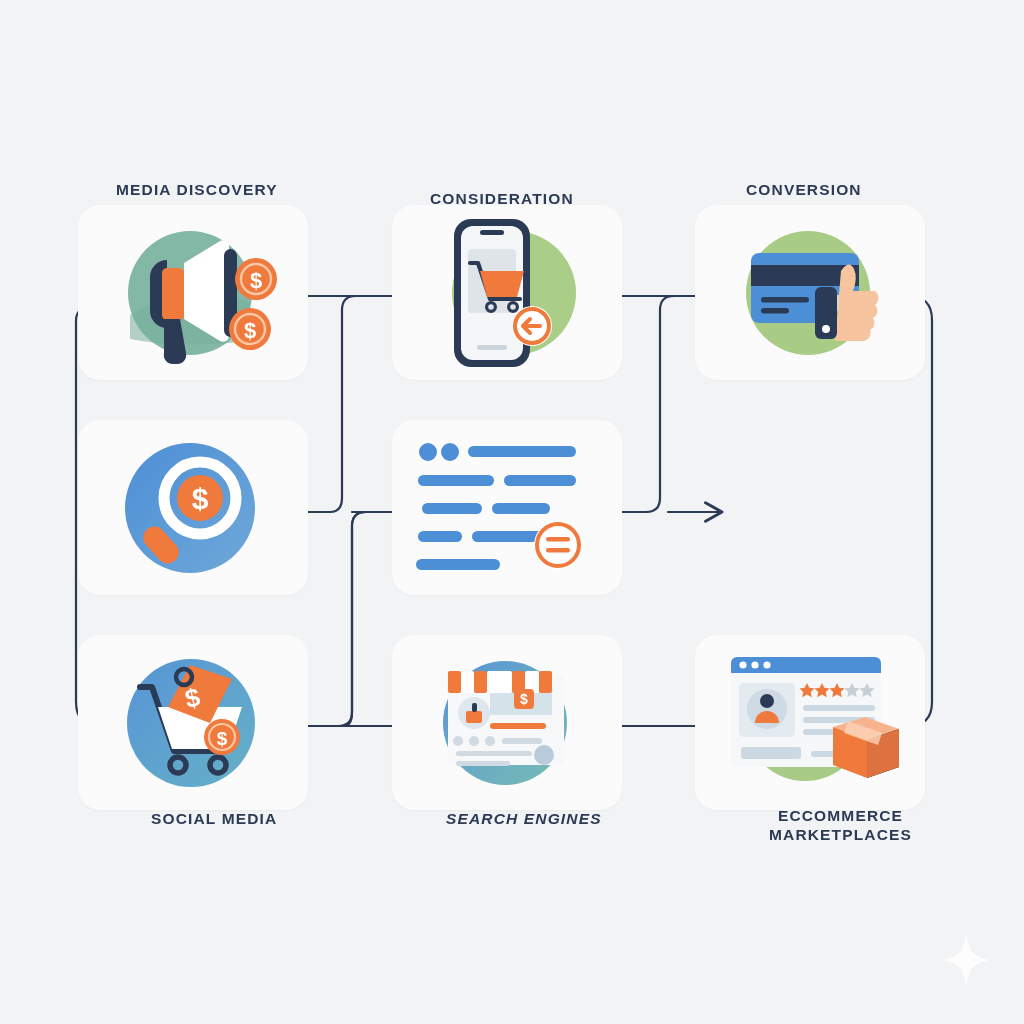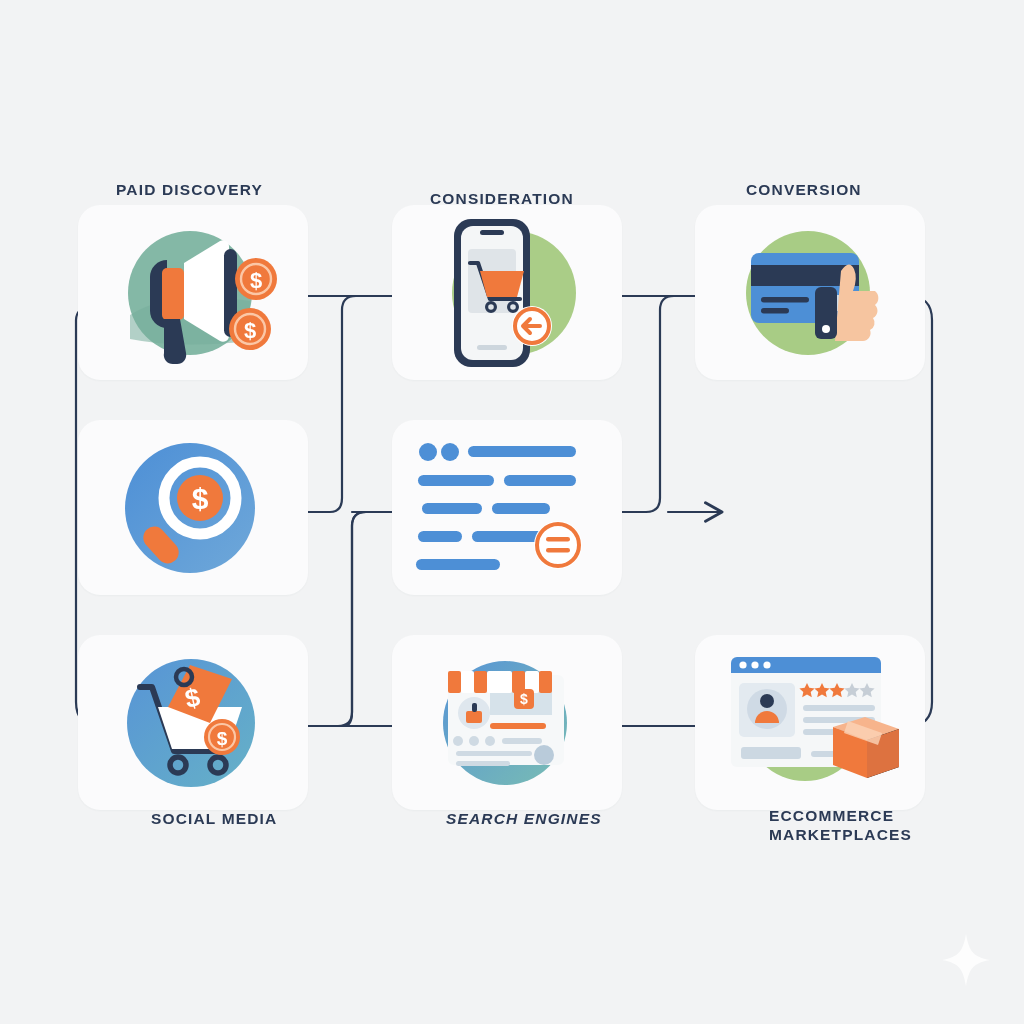--- a/index.html
+++ b/index.html
@@ -26,21 +26,21 @@
   .col-title.t3 { left:746px;  top:181px; }
 
   
   .bot-title {
     position:absolute; z-index:4;
     font-size:15.5px; font-weight:bold; letter-spacing:1.15px;
     color:#2b3a55; line-height:19px; white-space:pre-line;margin-left:24px;
   }
   .bot-title.b1 { left:127px; top:809px; }
   .bot-title.b2 { left:422px; top:809px;font-style:italic; }
-  .bot-title.b3 { left:745px; top:806px; }
+  .bot-title.b3 { left:745px; top:806px; text-align:center; }
 
   
   .card {
     position:absolute; z-index:2;
     width:230px; height:175px;
     background:#fbfbfc;
     border-radius:22px;
     display:flex; align-items:center; justify-content:center;
     box-shadow:0 1px 2px rgba(40,50,70,.035);
   }
@@ -88,21 +88,21 @@
       <path d="M582,512 L636,512"></path>
       <path d="M668,512 L722,512" marker-end="url(#arw)"></path>
 
       <path d="M582,726 L722,726" marker-end="url(#arw)"></path>
 
       <path d="M884,296 L908,296 Q932,296 932,320 L932,702 Q932,726 908,726 L880,726"></path>
       <path d="M148,296 Q76,296 76,320 L76,702 Q76,726 100,726 L160,726"></path>
     </g>
   </svg>
 
-  <div class="col-title t1">PAID DISCOVERY</div>
+  <div class="col-title t1">MEDIA DISCOVERY</div>
   <div class="col-title t2">CONSIDERATION</div>
   <div class="col-title t3">CONVERSION</div>
 
   <div class="card c1 r1">
     <svg class="art" viewBox="0 0 230 175">
       <circle cx="112" cy="88" r="62" fill="#84b8a6"></circle>
       <path d="M52,110 q40,-26 120,-14 l0,40 q-70,8 -120,-2 z" fill="#76ad9b" opacity=".55"></path>
       <circle cx="141" cy="88" r="17" fill="#dfe6ea"></circle>
       <path d="M72,72 l0,34 a17,17 0 0 0 17,17 l0,-68 a17,17 0 0 0 -17,17 z" fill="#2b3a55"></path>
       <rect x="84" y="63" width="22" height="52" rx="5" fill="#f0793c"></rect>

